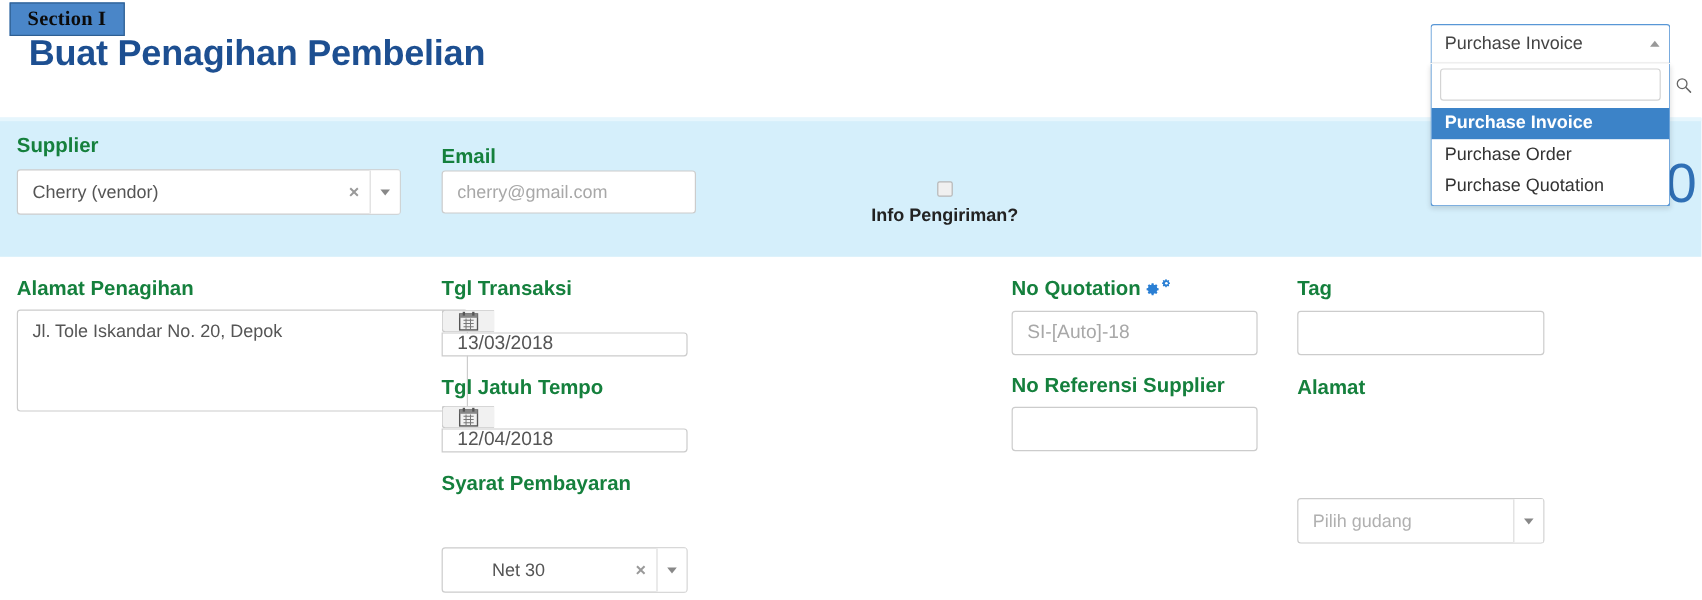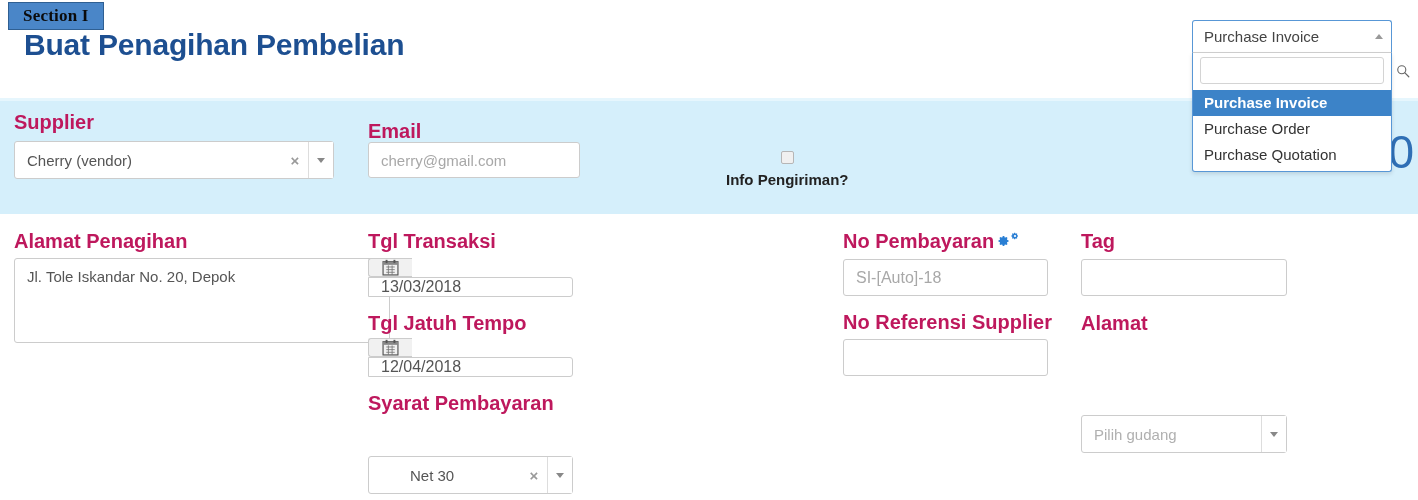--- a/index.html
+++ b/index.html
@@ -71,23 +71,23 @@
     top: 126px;
     font-size: 46px;
     line-height: 52px;
     color: #2f6fb5;
     font-weight: 400;
     z-index: 5;
   }
 
   
   .field-label {
-    font-size: 20px;
+    font-size: 17px;
     font-weight: bold;
-    color: #be185d;
+    color: #15803d;
     line-height: 18px;
     white-space: nowrap;
   }
   .abs { position: absolute; }
 
   .txt-input {
     box-sizing: border-box;
     border: 1px solid #ccc;
     border-radius: 3px;
     background: #fff;
@@ -387,21 +387,21 @@
 </div>
 <div class="abs sel2" style="left:368px; top:418px; width:205px;padding-left:29px;">
   <div class="sel2-text">Net 30</div>
   <div class="sel2-clear">×</div>
   <div class="sel2-arrowbox">
     <span class="caret-down"></span>
   </div>
 </div>
 
 <div class="abs" style="left:843px; top:232px; display:flex; align-items:center;">
-  <span class="field-label">No Pembayaran</span>
+  <span class="field-label">No Quotation</span>
   <span class="gear-icons">
     <svg width="12" height="12" viewBox="0 0 24 24" aria-hidden="true">
       <path fill="#2a7fd4" d="M12 8.2a3.8 3.8 0 100 7.6 3.8 3.8 0 000-7.6zm0 5.8a2 2 0 110-4 2 2 0 010 4z"></path>
       <path fill="#2a7fd4" d="M21 13.6v-3.2l-2.4-.4a6.9 6.9 0 00-.8-1.9l1.4-2-2.3-2.3-2 1.4a6.9 6.9 0 00-1.9-.8L12.6 2H9.4L9 4.4a6.9 6.9 0 00-1.9.8l-2-1.4-2.3 2.3 1.4 2a6.9 6.9 0 00-.8 1.9L1 10.4v3.2l2.4.4c.2.7.5 1.3.8 1.9l-1.4 2 2.3 2.3 2-1.4c.6.3 1.2.6 1.9.8l.4 2.4h3.2l.4-2.4c.7-.2 1.3-.5 1.9-.8l2 1.4 2.3-2.3-1.4-2c.3-.6.6-1.2.8-1.9l2.4-.4z"></path>
     </svg>
     <svg width="8" height="8" viewBox="0 0 24 24" aria-hidden="true" style="margin-top:-3px;">
       <path fill="#2a7fd4" d="M21 13.6v-3.2l-2.4-.4a6.9 6.9 0 00-.8-1.9l1.4-2-2.3-2.3-2 1.4a6.9 6.9 0 00-1.9-.8L12.6 2H9.4L9 4.4a6.9 6.9 0 00-1.9.8l-2-1.4-2.3 2.3 1.4 2a6.9 6.9 0 00-.8 1.9L1 10.4v3.2l2.4.4c.2.7.5 1.3.8 1.9l-1.4 2 2.3 2.3 2-1.4c.6.3 1.2.6 1.9.8l.4 2.4h3.2l.4-2.4c.7-.2 1.3-.5 1.9-.8l2 1.4 2.3-2.3-1.4-2c.3-.6.6-1.2.8-1.9l2.4-.4z"></path>
       <circle cx="12" cy="12" r="3.3" fill="#fff"></circle>
     </svg>
   </span>

